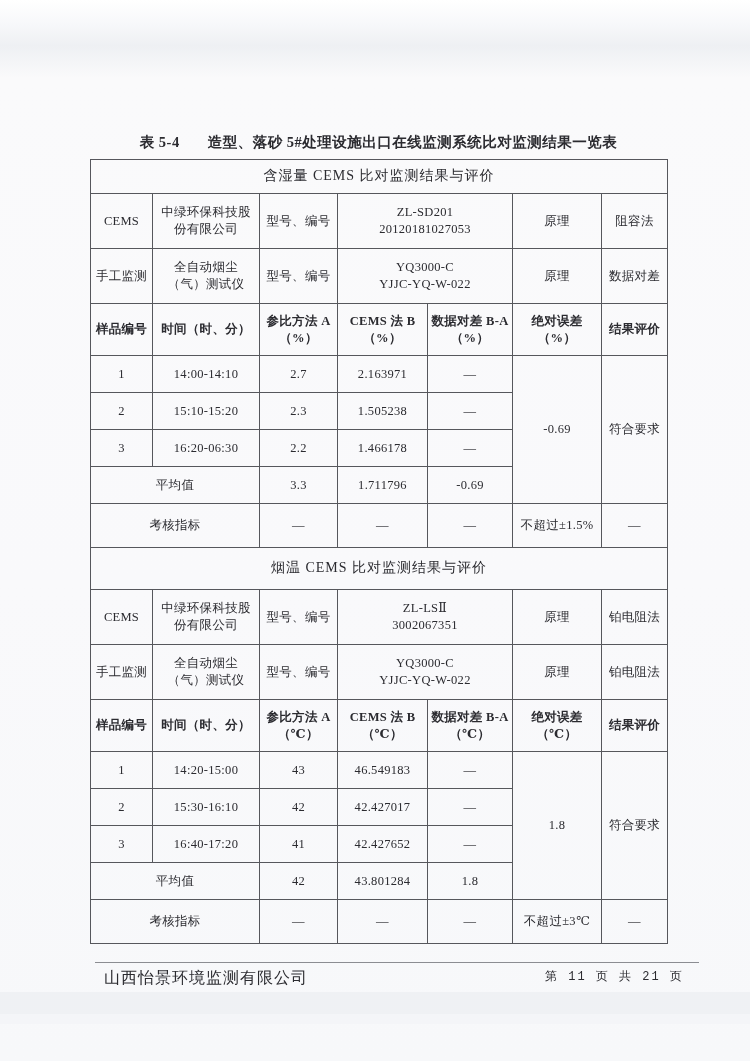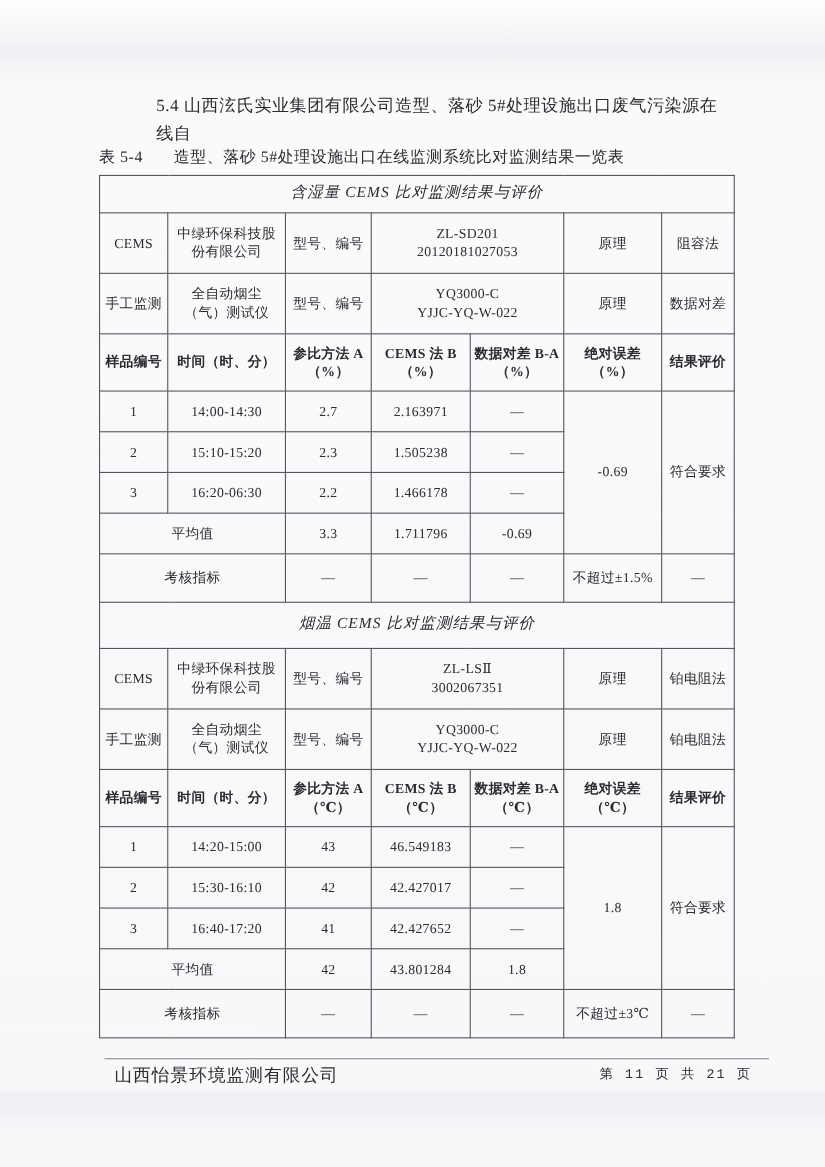--- a/index.html
+++ b/index.html
@@ -7,52 +7,51 @@
     position:relative;width:750px;height:1061px;overflow:hidden;
     background:linear-gradient(180deg,#ffffff 0px,#f7f8fa 24px,#eef0f3 46px,#fafafb 78px,#f9f9fb 55%,#f7f8fa 100%);
     font-family:"Liberation Serif","DejaVu Serif",serif;
     color:#2b2b30;
   }
   .band{position:absolute;left:0;width:100%;pointer-events:none;}
   .band.b1{top:992px;height:22px;background:#e9ebef;opacity:.55;}
   .band.b2{top:1014px;height:10px;background:#f2f3f6;opacity:.6;}
   .intro{position:absolute;top:84px;left:90px;width:575px;font-size:15.5px;line-height:25px;letter-spacing:.5px;}
   .intro .l1{padding-left:52px;}
-  .caption{position:absolute;top:133px;left:90px;width:577px;font-weight:normal;font-size:14.5px;letter-spacing:.5px;}
+  .caption{position:absolute;top:133px;left:90px;width:577px;text-align:center;font-weight:bold;font-size:14.5px;letter-spacing:.5px;}
   .caption .gap{display:inline-block;width:28px;}
   table.cmp{
     position:absolute;top:159px;left:90px;width:577px;
     border-collapse:collapse;table-layout:fixed;
   }
   table.cmp td{
     border:1px solid #56575c;text-align:center;vertical-align:middle;
     padding:2px 3px;font-size:12.5px;line-height:1.35;letter-spacing:.3px;
     overflow:hidden;
   }
   tr.r-sec td{font-size:14px;letter-spacing:1px;}
-  tr.r-sec{height:34px;font-style:italic;}
+  tr.r-sec{height:34px;}
   tr.r-sec2{height:42px;}
   tr.r-info{height:55px;}
   tr.r-cols{height:52px;font-weight:bold;}
   tr.r-data{height:37px;}
   tr.r-assess{height:44px;}
   td.num{font-size:12.5px;}
   .footer-line{position:absolute;top:962px;left:95px;width:604px;border-top:1.5px solid #8b8d92;}
   .footer-company{position:absolute;top:968px;left:104px;font-size:16px;letter-spacing:1px;}
   .footer-page{position:absolute;top:968px;left:545px;font-size:12px;letter-spacing:2px;font-family:Liberation Mono, monospace;}
 </style>
 </head>
 <body>
 
 <div class="sheet">
   <div class="band b1"></div>
   <div class="band b2"></div>
 
   <div class="intro">
-    <div class="l1">5.4 山西泫氏实业集团有限公司造型、落砂 5#处理设施出口废气污染源在线自</div>
   </div>
 
   <div class="caption">
     <span>表 5-4</span><span class="gap"></span><span>造型、落砂 5#处理设施出口在线监测系统比对监测结果一览表</span>
   </div>
 
   <table class="cmp">
     <colgroup>
       <col style="width:62px">
         <col style="width:107px">
@@ -105,21 +104,21 @@
           <div>（%）</div>
         </td>
         <td>
           <div>绝对误差</div>
           <div>（%）</div>
         </td>
         <td>结果评价</td>
       </tr>
       <tr class="r-data">
         <td class="num">1</td>
-        <td class="num">14:00-14:30</td>
+        <td class="num">14:00-14:10</td>
         <td class="num">2.7</td>
         <td class="num">2.163971</td>
         <td class="num">—</td>
         <td rowspan="4">-0.69</td>
         <td rowspan="4">符合要求</td>
       </tr>
       <tr class="r-data">
         <td class="num">2</td>
         <td class="num">15:10-15:20</td>
         <td class="num">2.3</td>

